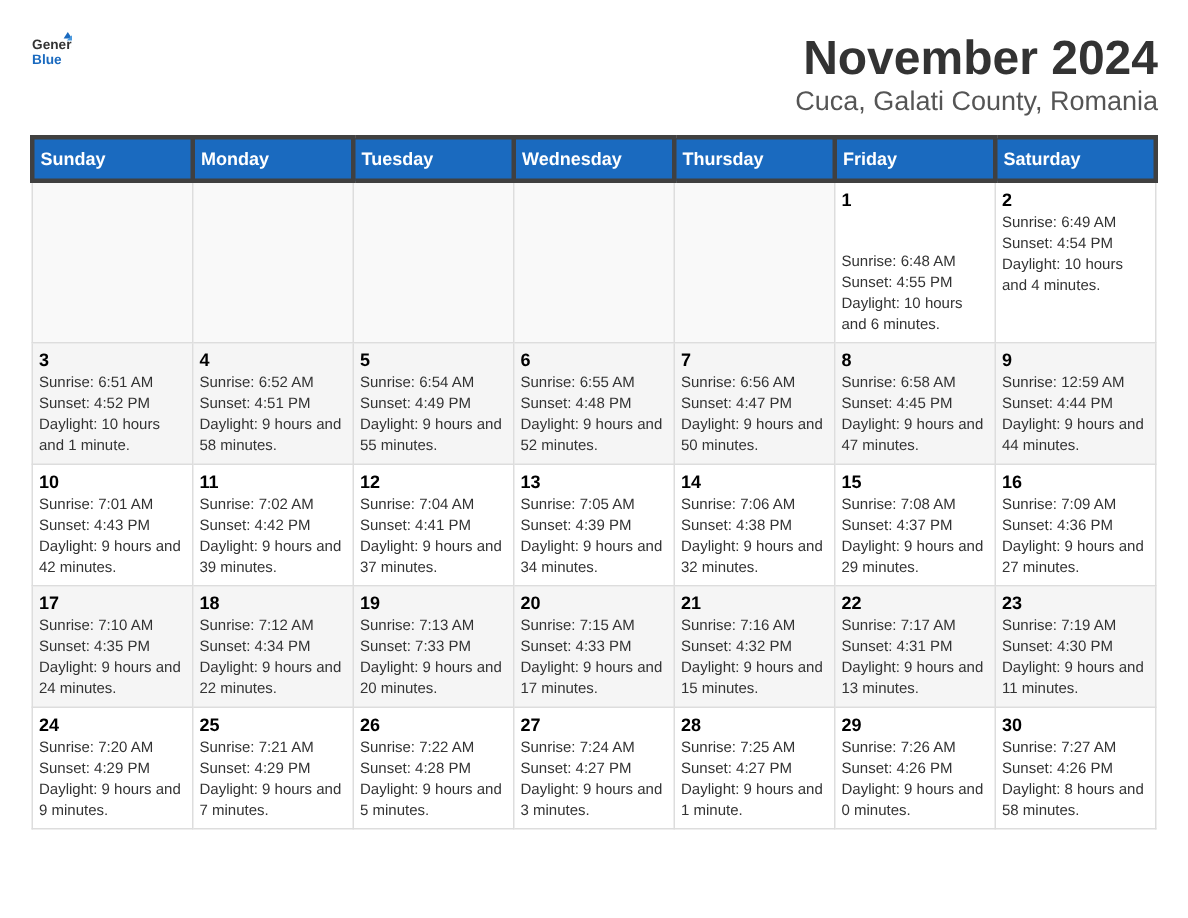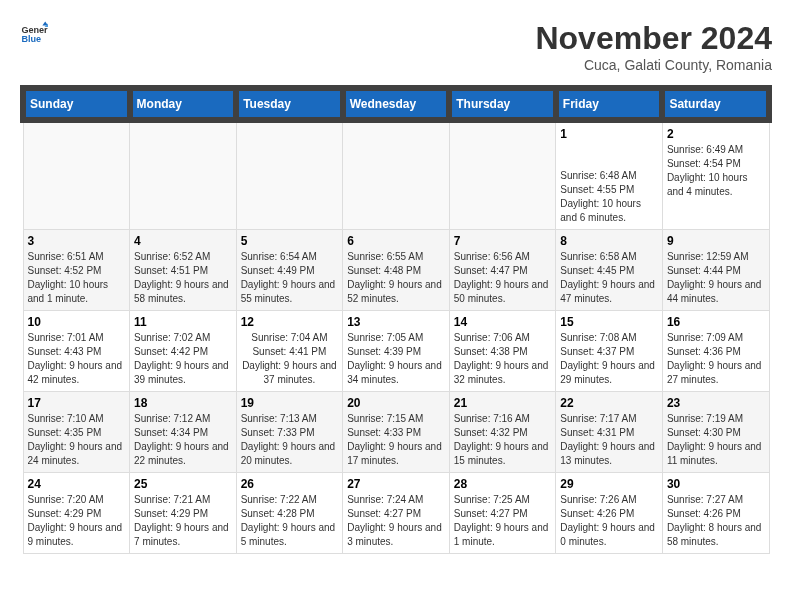--- a/index.html
+++ b/index.html
@@ -28,35 +28,35 @@
     .title-area {
       text-align: right;
       margin-left: 20px;
     }
     .month-title {
       font-size: 32px;
       font-weight: bold;
       color: #333;
     }
     .subtitle {
-      font-size: 14px;
+      font-size: 18px;
       color: #555;
     }
     .calendar {
       width: 100%;
       border-collapse: collapse;
       font-size: 11px;
     }
     .calendar th {
       background: #1a6abf;
       color: #fff;
       padding: 6px 4px;
       text-align: left;
       font-size: 12px;
-      border: 6px solid #404040;
+      border: 3px solid #404040;
     }
     .calendar td {
       border: 1px solid #ddd;
       vertical-align: top;
       padding: 4px;
       width: 14.28%;
       min-height: 70px;
       background: #fff;
     }
     .calendar td.empty {
@@ -178,21 +178,21 @@
 Daylight: 9 hours and 42 minutes.</div>
         </td>
         <td>
           <div class="day-num">11</div>
           <div class="day-info" style="white-space: pre-line;">Sunrise: 7:02 AM
 Sunset: 4:42 PM
 Daylight: 9 hours and 39 minutes.</div>
         </td>
         <td>
           <div class="day-num">12</div>
-          <div class="day-info" style="white-space: pre-line; text-align: center;">Sunrise: 7:04 AM
+          <div class="day-info" style="white-space: pre-line;">Sunrise: 7:04 AM
 Sunset: 4:41 PM
 Daylight: 9 hours and 37 minutes.</div>
         </td>
         <td>
           <div class="day-num">13</div>
           <div class="day-info" style="white-space: pre-line;">Sunrise: 7:05 AM
 Sunset: 4:39 PM
 Daylight: 9 hours and 34 minutes.</div>
         </td>
         <td>

